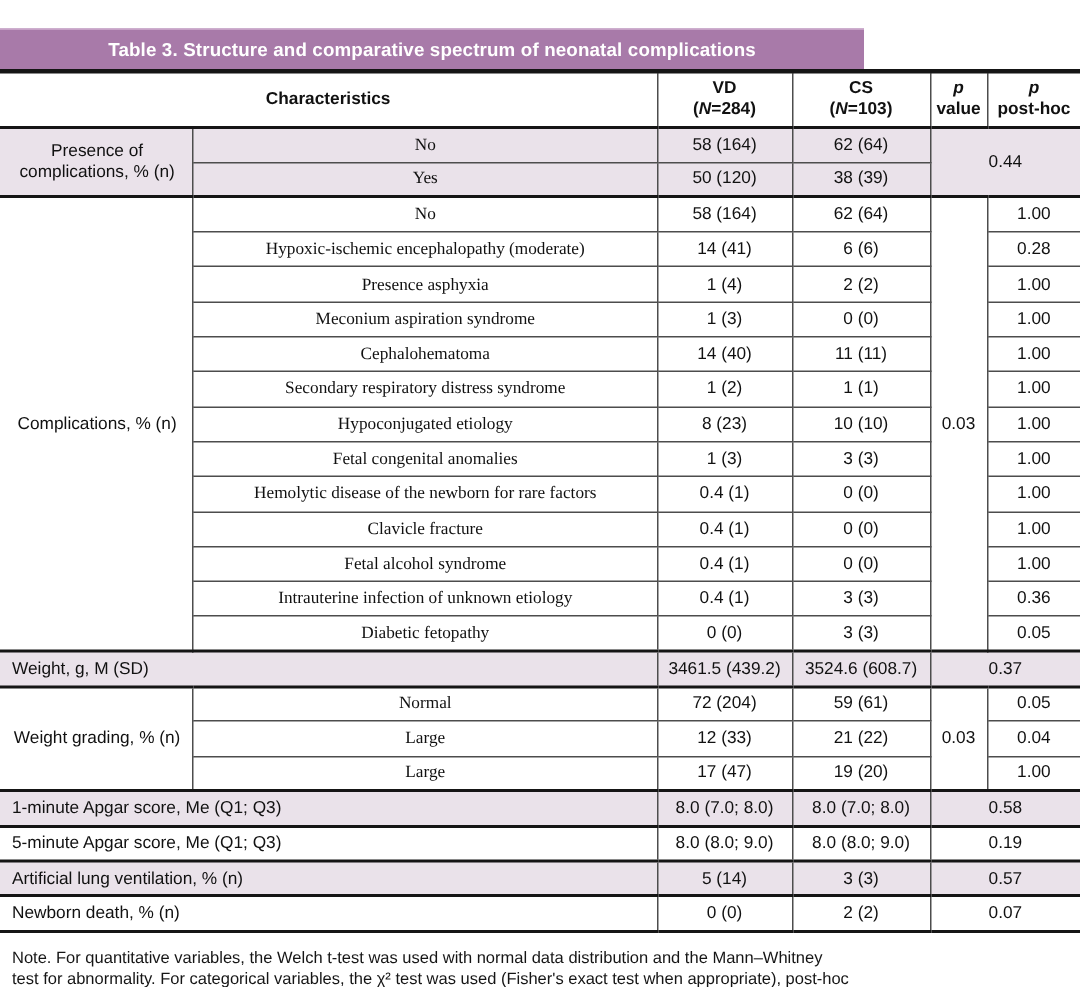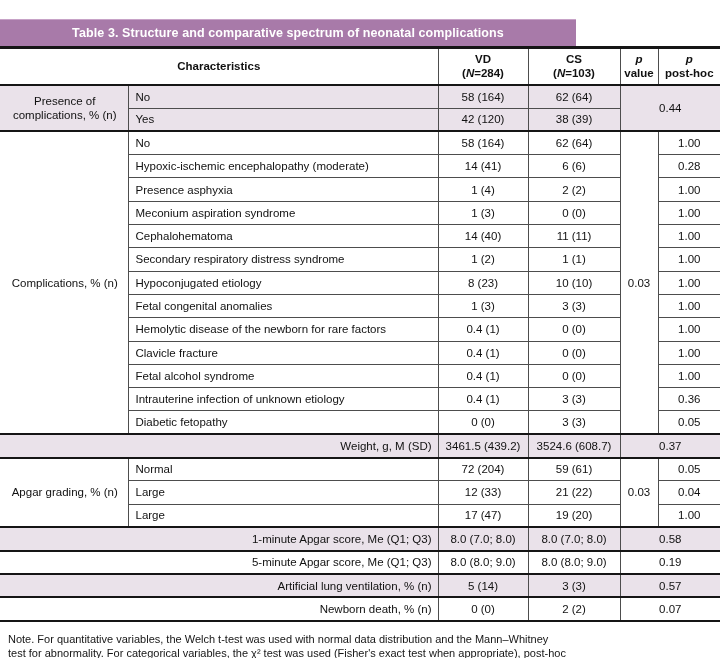--- a/index.html
+++ b/index.html
@@ -53,22 +53,22 @@
     line-height: 1.25;
     padding: 3px 2px;
     border-top: none;
     border-bottom: 2.5px solid var(--border-thick, #151515);
     height: 30px;
   }
   th i { font-style: italic; }
 
   td { height: 23.3px; }
   td.num { text-align: center; padding: 1px 3px; }
-  td.sub { text-align: left; padding-left: 7px; }
-  td.label { text-align: right; padding-left: 8px; }
+  td.sub { text-align: center; padding-left: 7px; font-family: Liberation Serif, serif; }
+  td.label { text-align: left; padding-left: 8px; }
   td.secLabel { text-align: center; padding-left: 8px; line-height: 1.25; }
 
   tr.sb > th, tr.sb > td { border-top: 2.5px solid var(--border-thick, #151515); }
   tr.last > td { border-bottom: 2.5px solid var(--border-thick, #151515); margin-top: 12px; }
   tr.shaded > td { background: var(--shaded-row-bg, #eae2ea); }
 
   .note {
     padding: 10px 8px 0 8px;
     font-size: 11px;
     line-height: 1.33;
@@ -117,21 +117,21 @@
 
     <tr class="shaded sb">
       <td class="secLabel" rowspan="2">Presence of complications, % (n)</td>
       <td class="sub">No</td>
       <td class="num">58 (164)</td>
       <td class="num">62 (64)</td>
       <td class="num" rowspan="2" colspan="2">0.44</td>
     </tr>
     <tr class="shaded">
       <td class="sub">Yes</td>
-      <td class="num">42 (120)</td>
+      <td class="num">50 (120)</td>
       <td class="num">38 (39)</td>
     </tr>
 
     <tr class="sb">
       <td class="secLabel" rowspan="13">Complications, % (n)</td>
       <td class="sub">No</td>
       <td class="num">58 (164)</td>
       <td class="num">62 (64)</td>
       <td class="num" rowspan="13">0.03</td>
       <td class="num">1.00</td>
@@ -210,21 +210,21 @@
     </tr>
 
     <tr class="shaded sb">
       <td class="label" colspan="2">Weight, g, M (SD)</td>
       <td class="num">3461.5 (439.2)</td>
       <td class="num">3524.6 (608.7)</td>
       <td class="num" colspan="2">0.37</td>
     </tr>
 
     <tr class="sb">
-      <td class="secLabel" rowspan="3">Apgar grading, % (n)</td>
+      <td class="secLabel" rowspan="3">Weight grading, % (n)</td>
       <td class="sub">Normal</td>
       <td class="num">72 (204)</td>
       <td class="num">59 (61)</td>
       <td class="num" rowspan="3">0.03</td>
       <td class="num">0.05</td>
     </tr>
     <tr>
       <td class="sub">Large</td>
       <td class="num">12 (33)</td>
       <td class="num">21 (22)</td>

